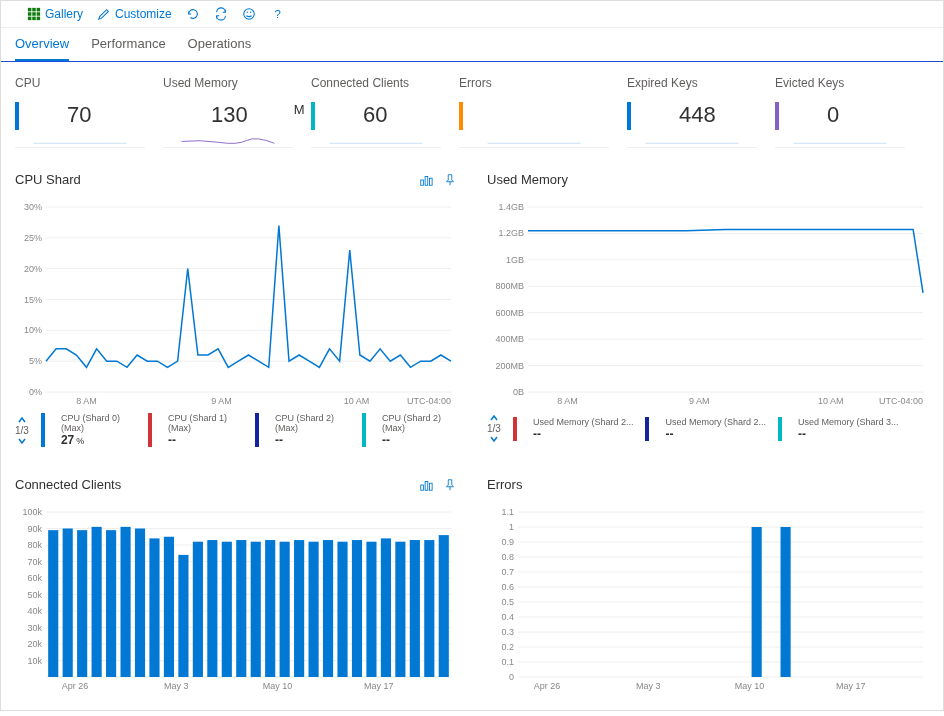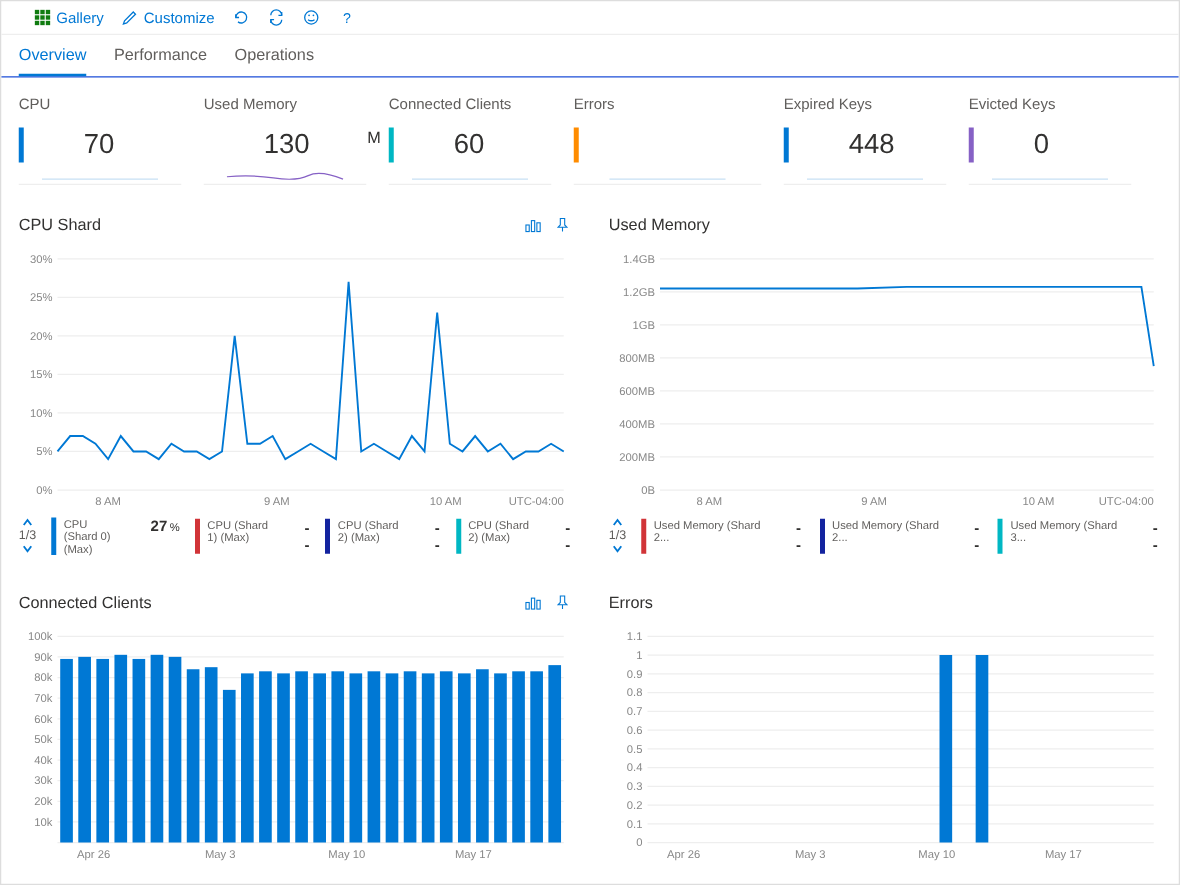--- a/index.html
+++ b/index.html
@@ -27,21 +27,21 @@
 .chart-actions svg { width: 14px; height: 14px; cursor: pointer; }
 .chart-body { height: 210px; position: relative; }
 .chart-body svg { width: 100%; height: 100%; }
 .axis-label { font-size: 9px; fill: #888; }
 .grid-line { stroke: #eee; stroke-width: 1; }
 .data-line { stroke: #0078d4; stroke-width: 1.5; fill: none; }
 .data-bar { fill: #0078d4; }
 .legend-row { display: flex; align-items: center; gap: 12px; margin-top: 6px; font-size: 9px; color: #605e5c; }
 .pager { display: flex; flex-direction: column; align-items: center; font-size: 10px; }
 .pager svg { width: 10px; height: 10px; cursor: pointer; stroke: #0078d4; }
-.legend-item { display: flex; flex-direction: row; border-left: 4px solid; padding-left: 6px; min-width: 70px; gap: 28px; }
+.legend-item { display: flex; flex-direction: column; border-left: 4px solid; padding-left: 16px; min-width: 70px; }
 .legend-item .lv { font-size: 12px; font-weight: 600; color: #323130; }
 .legend-item .lu { font-size: 9px; font-weight: 400; margin-left: 2px; }
 </style>
 </head>
 <body>
 
 <div class="toolbar">
   <div class="toolbar-item">
     <svg viewBox="0 0 16 16">
         <rect x="1" y="1" width="4" height="4" fill="#107c10"></rect>

